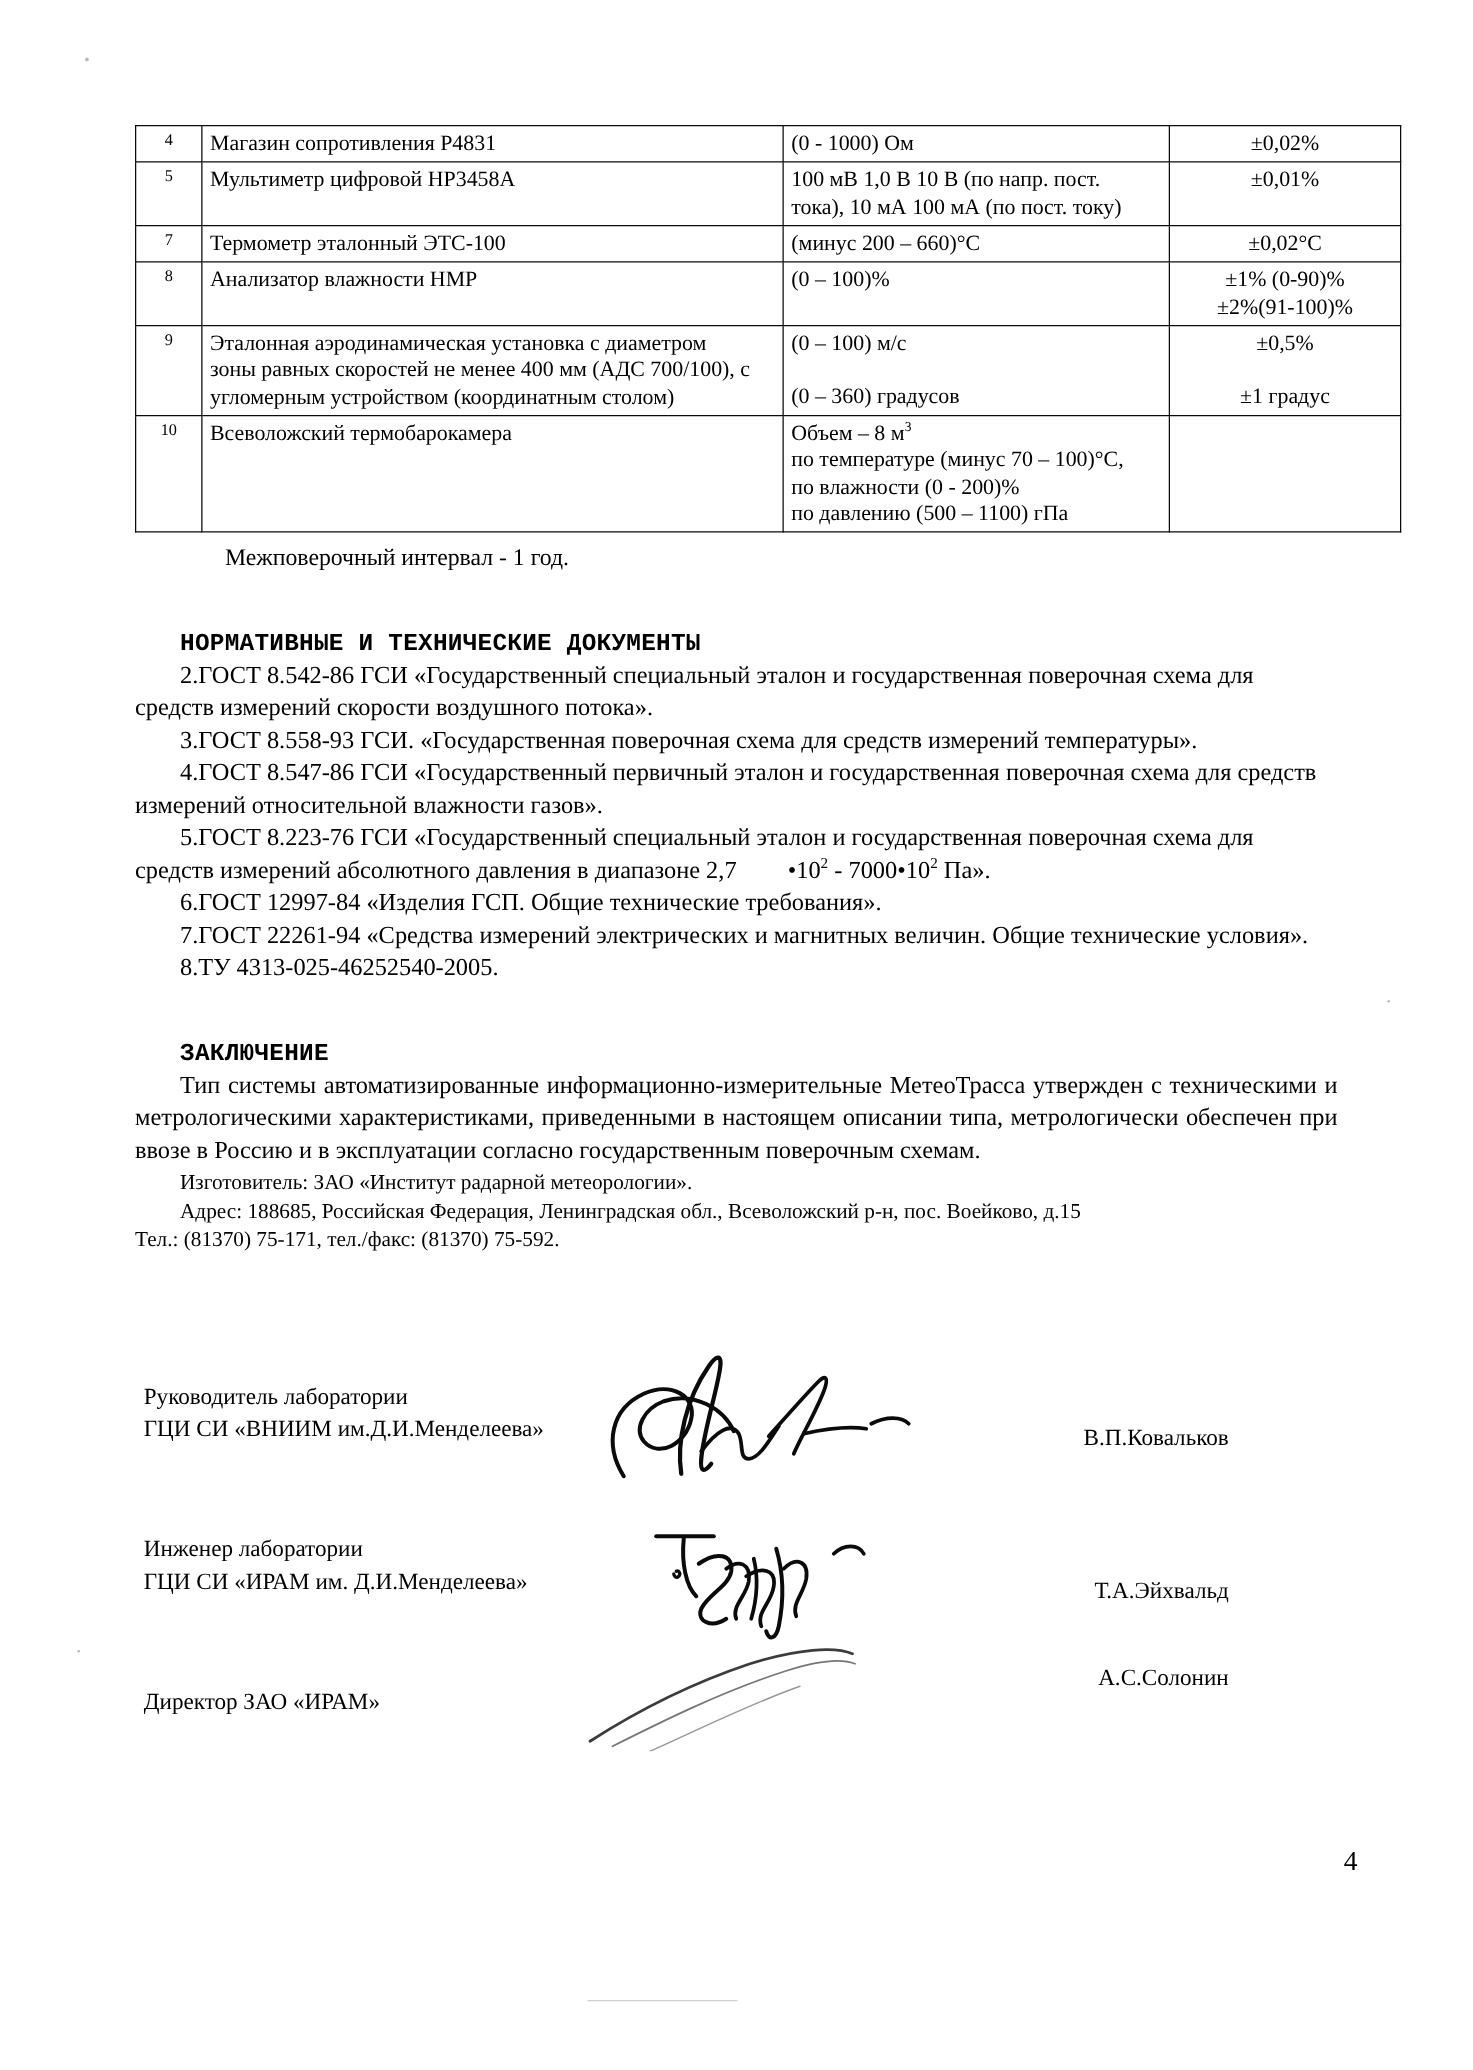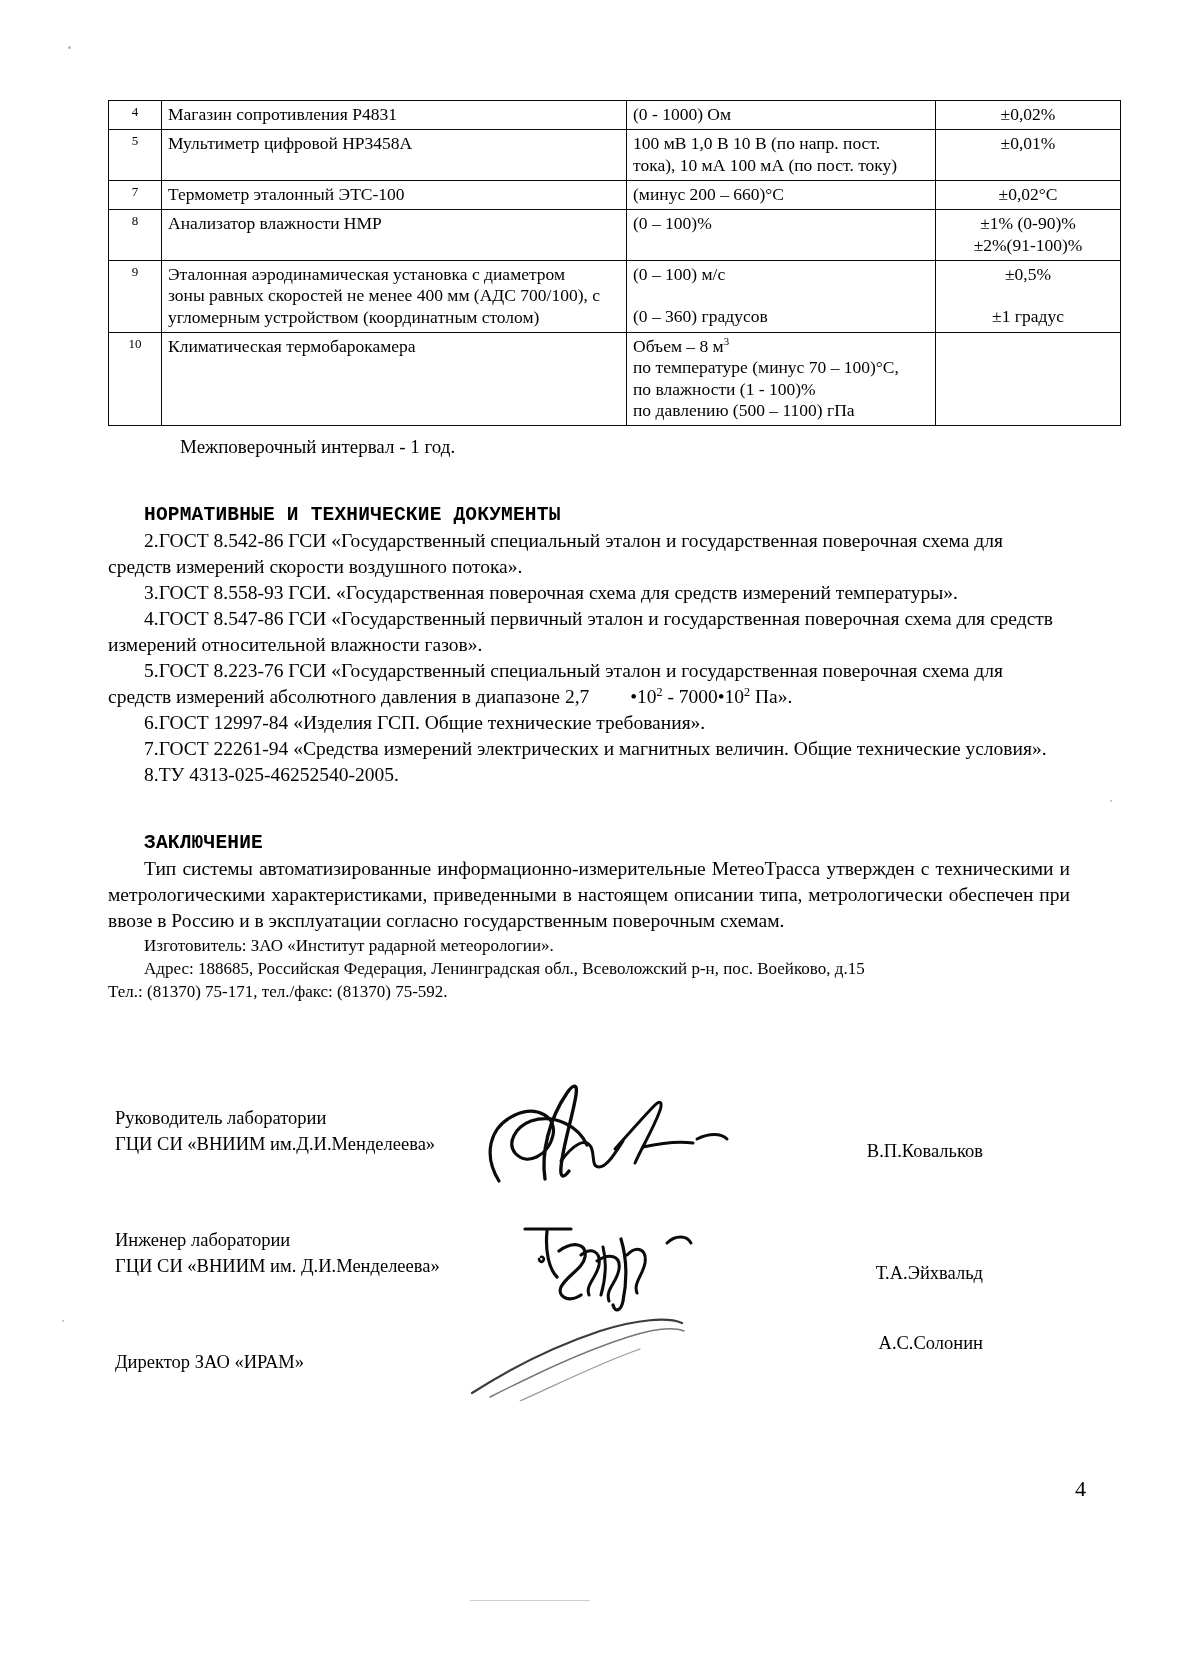--- a/index.html
+++ b/index.html
@@ -226,26 +226,26 @@
           <td class="c-acc">
             <span class="cell-line">±0,5%</span>
             <span class="gap-line"></span>
             <span class="cell-line">±1 градус</span>
           </td>
         </tr>
 
         <tr>
           <td class="c-num">10</td>
           <td class="c-name">
-            <span class="cell-line">Климатическая термобарокамера</span>
+            <span class="cell-line">Всеволожский термобарокамера</span>
           </td>
           <td class="c-range">
             <span class="cell-line"><span>Объем – 8 м</span><sup class="exp">3</sup></span>
             <span class="cell-line">по температуре (минус 70 – 100)°С,</span>
-            <span class="cell-line">по влажности (1  -  100)%</span>
+            <span class="cell-line">по влажности (0  -  200)%</span>
             <span class="cell-line">по давлению (500 – 1100) гПа</span>
           </td>
           <td class="c-acc">
             <span class="cell-line"></span>
           </td>
         </tr>
       </tbody>
     </table>
 
     <div class="after-table">Межповерочный интервал - 1 год.</div>
@@ -292,21 +292,21 @@
           <path d="M168 72 C186 68 204 66 218 68" stroke-width="3"></path>
           <path d="M222 64 C234 58 246 58 252 64" stroke-width="3"></path>
         </g>
       </svg>
       <div class="sig-name" style="top:36px;">В.П.Ковальков</div>
     </div>
 
     <div class="sig-row" style="height:104px;">
       <div class="sig-role" style="top:26px;">
         <div>Инженер лаборатории</div>
-        <div>ГЦИ СИ «ВНИИМ им. Д.И.Менделеева»</div>
+        <div>ГЦИ СИ «ИРАМ им. Д.И.Менделеева»</div>
       </div>
       <svg class="sig-ink" style="left:400px; top:10px;" width="230" height="110" viewBox="0 0 230 110">
         <g fill="none" stroke="#0b0b0b" stroke-linecap="round" stroke-linejoin="round">
           <path d="M10 18 L56 18" stroke-width="3.2"></path>
           <path d="M32 20 C30 40 34 58 42 66" stroke-width="3.2"></path>
           <path d="M24 48 C24 50 26 52 28 50 C30 48 28 45 26 46" stroke-width="2.6"></path>
           <path d="M44 40 C58 30 72 32 70 46 C68 58 52 64 46 76 C42 86 54 92 66 84" stroke-width="3.2"></path>
           <path d="M66 44 C76 36 86 40 84 54 C82 66 70 74 74 84" stroke-width="3"></path>
           <path d="M88 36 C92 52 90 70 86 84" stroke-width="3"></path>
           <path d="M82 50 C94 42 106 44 104 58 C102 72 90 78 94 90" stroke-width="3"></path>

